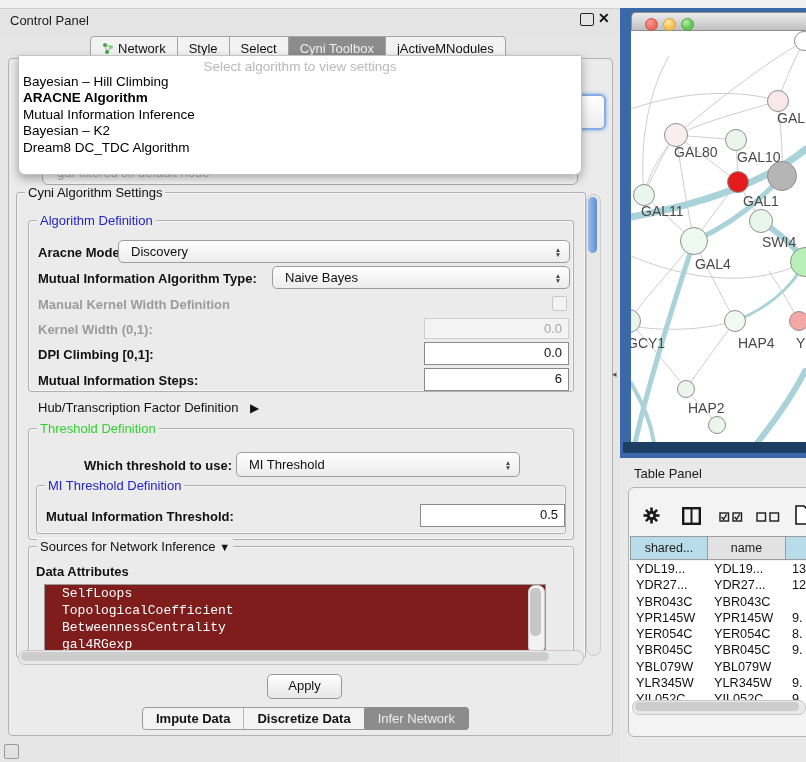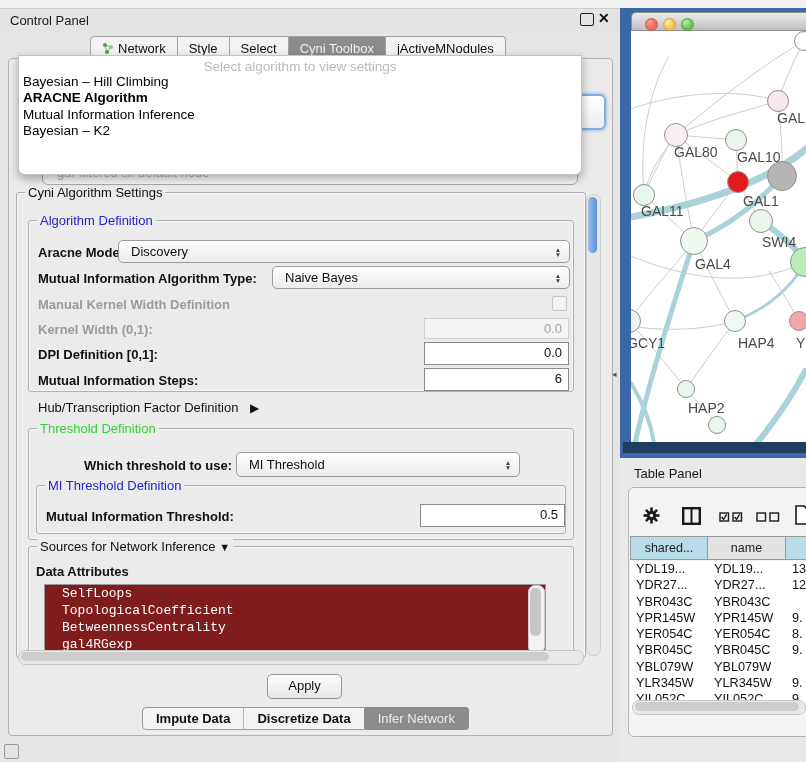--- a/index.html
+++ b/index.html
@@ -170,21 +170,21 @@
     <span class="ctext">Naive Bayes</span>
     <span class="spin">
         <span>▲</span>
         <span>▼</span>
       </span>
   </div>
   <div class="abs b gray" style="left:38px;top:297px;">Manual Kernel Width Definition</div>
   <div class="abs cb" style="left:552px;top:296px;"></div>
   <div class="abs b gray" style="left:38px;top:322px;">Kernel Width (0,1):</div>
   <div class="abs field dis" style="left:424px;top:318px;width:145px;height:21px;">0.0</div>
-  <div class="abs b" style="left:38px;top:347px;">DPI Definition [0,1]:</div>
+  <div class="abs b" style="left:38px;top:347px;">DPI Climbing [0,1]:</div>
   <div class="abs field" style="left:424px;top:342px;width:145px;height:23px;">0.0</div>
   <div class="abs b" style="left:38px;top:373px;">Mutual Information Steps:</div>
   <div class="abs field" style="left:424px;top:368px;width:145px;height:23px;">6</div>
 
   <div class="abs" style="left:38px;top:400px;">
     <span>Hub/Transcription Factor Definition</span>
     <span style="margin-left:8px;font-size:12px;">▶</span>
   </div>
 
   <div class="abs gbox" style="left:28px;top:428px;width:544px;height:110px;">
@@ -235,20 +235,21 @@
   <div class="abs mini-btn"></div>
   <div class="abs splitter">◂</div>
 
   <div class="abs dd">
     <div class="dd-ph">Select algorithm to view settings</div>
     <div id="dd-items">
         <div class="dd-item">Bayesian – Hill Climbing</div>
         <div class="dd-item bold">ARACNE Algorithm</div>
         <div class="dd-item">Mutual Information Inference</div>
         <div class="dd-item">Bayesian – K2</div>
+        <div class="dd-item">Dream8 DC_TDC Algorithm</div>
       </div>
   </div>
 
   <div class="abs net-frame"></div>
   <div class="abs net-titlebar">
     <div class="light red"></div>
     <div class="light yellow"></div>
     <div class="light green"></div>
   </div>
   <div class="abs net-canvas" id="net-canvas">

